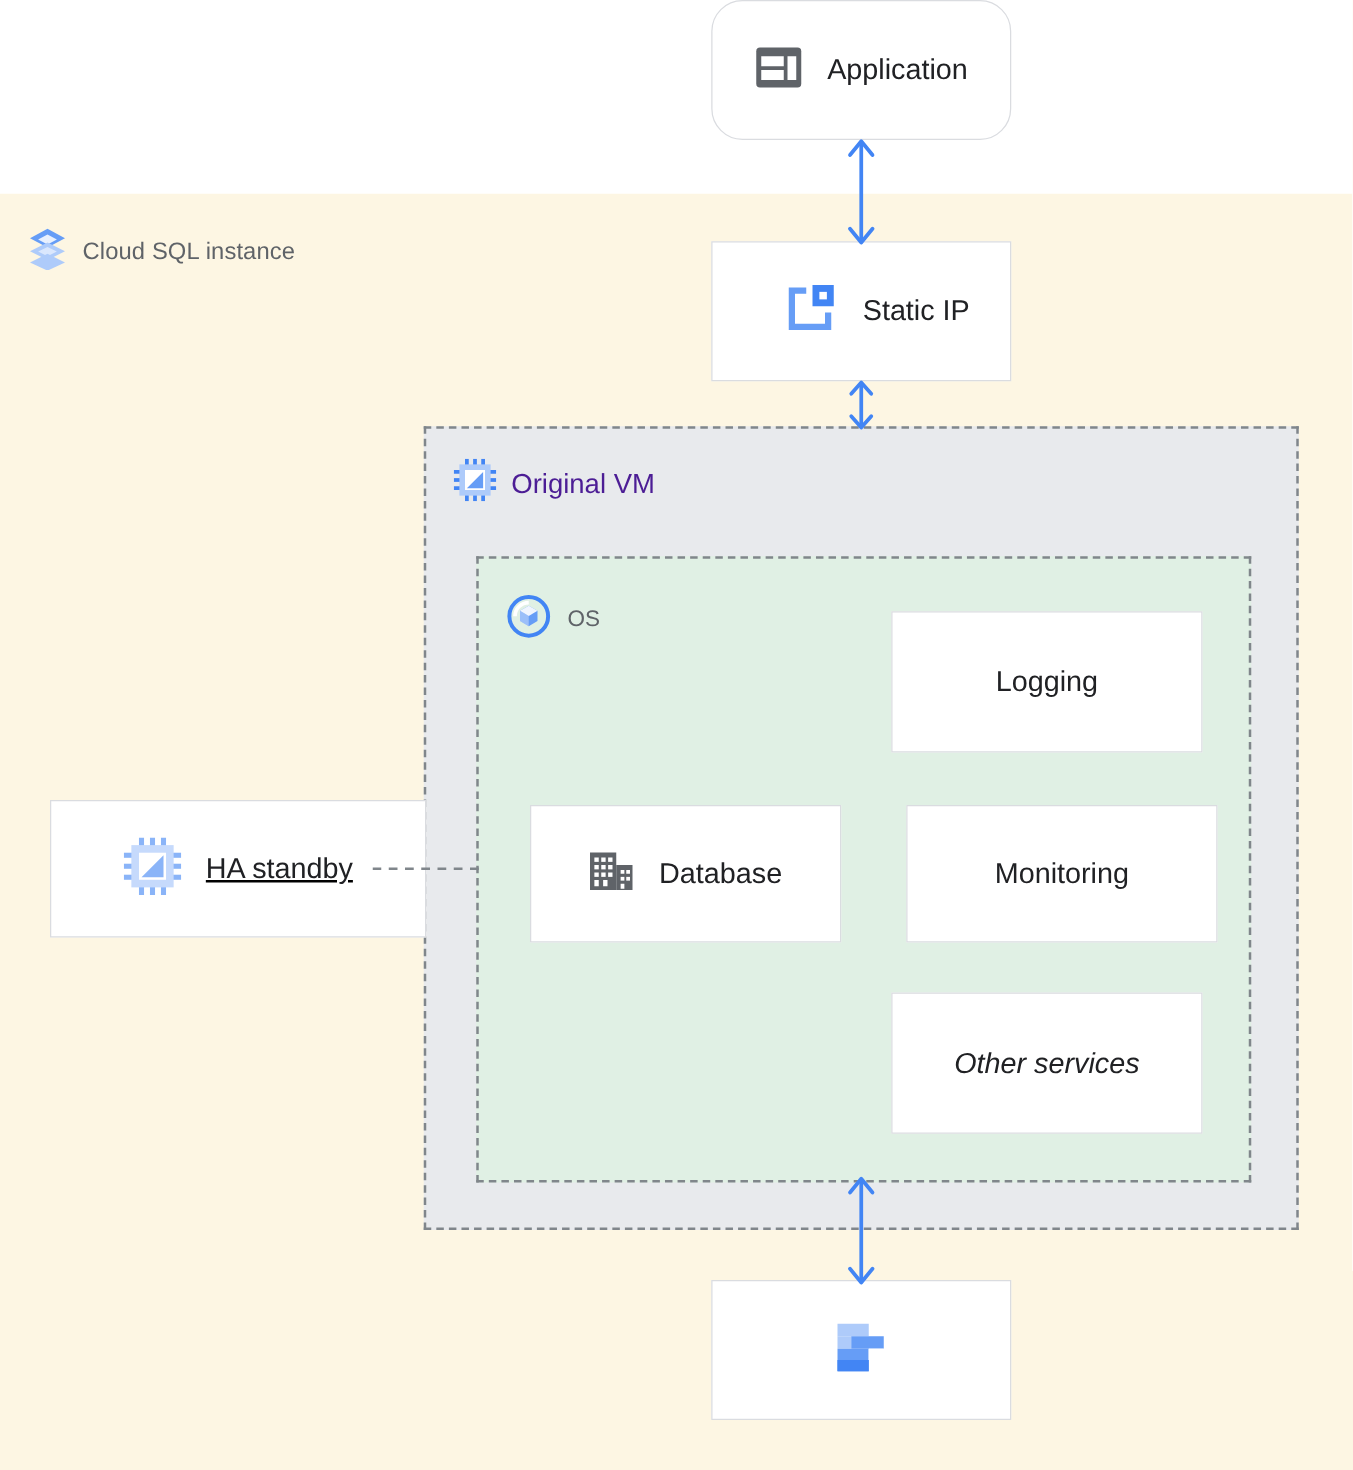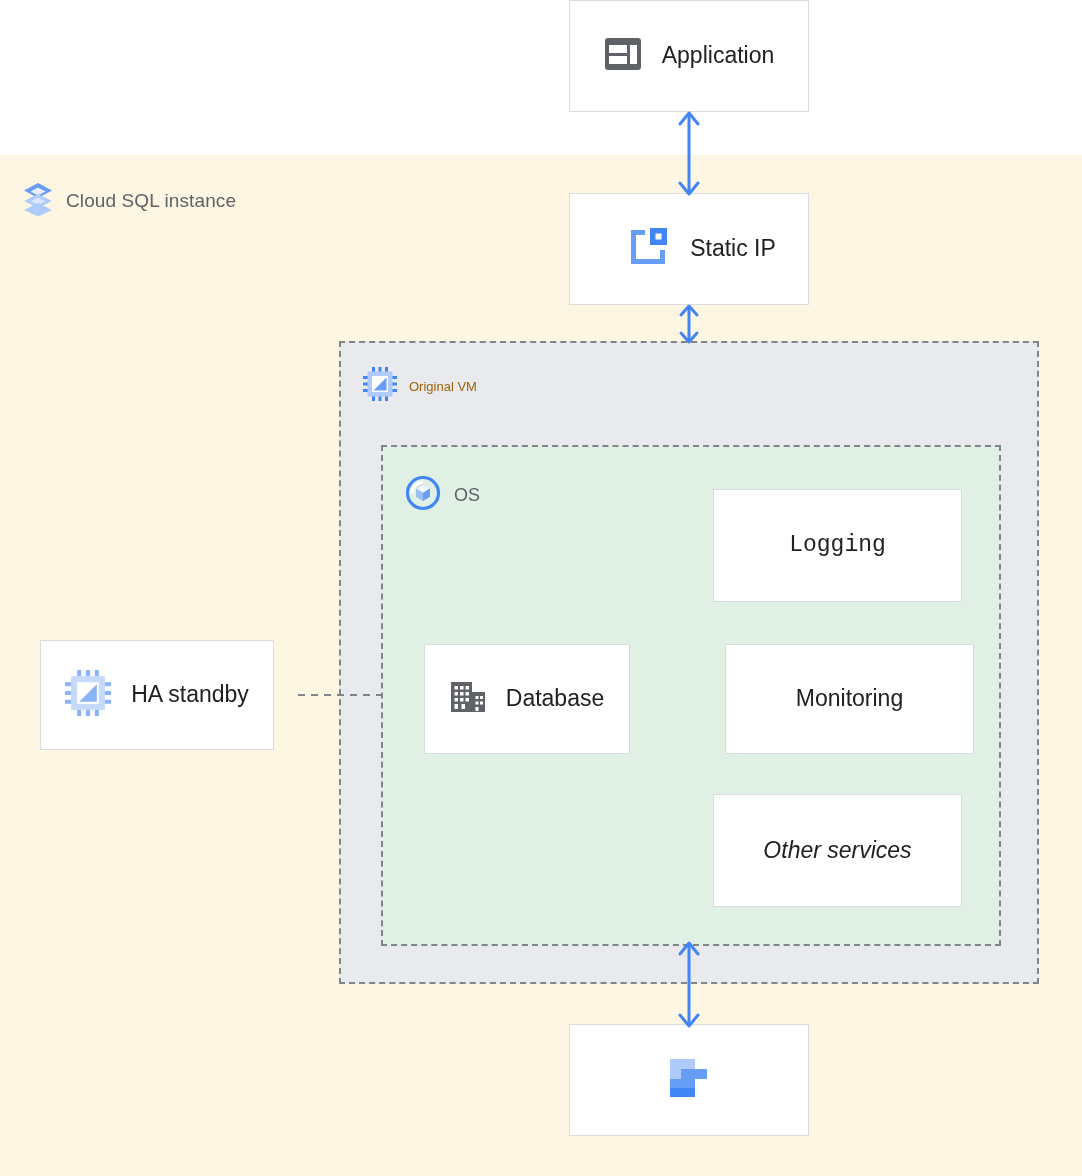--- a/index.html
+++ b/index.html
@@ -53,22 +53,22 @@
   }
   .vm-label {
     position: absolute;
     left: 22px;
     top: 24px;
     display: flex;
     align-items: center;
     gap: 12px;
   }
   .vm-label .label-text {
-    font-size: 13px;
-    color: #a16207;
+    font-size: 22px;
+    color: #4c1d95;
     white-space: nowrap;
   }
 
   
   .os-box {
     position: absolute;
     left: 379px;
     top: 443px;
     width: 620px;
     height: 501px;
@@ -109,21 +109,21 @@
   }
   .node.centered .node-label {
     text-align: center;
   }
   .node .icon {
     flex: 0 0 auto;
     display: block;
   }
 
   
-  .node-application   { left: 569px; top: 0px;    width: 240px; height: 112px; }
+  .node-application   { left: 569px; top: 0px;    width: 240px; height: 112px; border-radius: 25px; }
 
   
   .connector {
     position: absolute;
     pointer-events: none;
   }
   .conn-app-staticip { left: 659px; top: 110px;  width: 60px; height: 86px; }
 </style>
 </head>
 <body>
@@ -180,21 +180,21 @@
               <circle cx="18" cy="18" r="15.5" fill="none" stroke="#4285f4" stroke-width="3.2"></circle>
               <path d="M18 9.5 L25 13.6 L25 21.8 L18 25.9 L11 21.8 L11 13.6 Z" fill="#669df6"></path>
               <path d="M18 9.5 L25 13.6 L18 17.7 L11 13.6 Z" fill="#ffffff" opacity="0.9"></path>
               <path d="M11 13.6 L18 17.7 L18 25.9 L11 21.8 Z" fill="#ffffff" opacity="0.35"></path>
               <path d="M7 18 a11 11 0 0 1 11 -11" fill="none" stroke="#ffffff" stroke-width="3"></path>
             </svg>
           </span>
           <span class="label-text">OS</span>
         </div>
 
-        <div class="node" style="left:41px; top:197px; width:206px; height:110px;">
+        <div class="node" style="left:41px; top:197px; width:249px; height:110px;">
           <span class="icon">
             <svg width="36" height="34" viewBox="0 0 36 34">
               <rect x="1" y="2" width="21" height="30" fill="#5f6368"></rect>
               <rect x="22" y="12" width="13" height="20" fill="#5f6368"></rect>
               <g fill="#ffffff">
                 <rect x="4.5" y="6" width="3.5" height="3.5"></rect>
                 <rect x="10" y="6" width="3.5" height="3.5"></rect>
                 <rect x="15.5" y="6" width="3.5" height="3.5"></rect>
                 <rect x="4.5" y="12" width="3.5" height="3.5"></rect>
                 <rect x="10" y="12" width="3.5" height="3.5"></rect>
@@ -208,21 +208,21 @@
                 <rect x="30" y="16" width="3" height="3"></rect>
                 <rect x="25.5" y="21.5" width="3" height="3"></rect>
                 <rect x="30" y="21.5" width="3" height="3"></rect>
                 <rect x="25.5" y="27" width="3" height="4"></rect>
               </g>
             </svg>
           </span>
           <span class="node-label">Database</span>
         </div>
 
-        <div class="node centered" style="left:330px; top:42px; width:249px; height:113px;font-family:Liberation Mono, monospace;">
+        <div class="node centered" style="left:330px; top:42px; width:249px; height:113px;">
           <span class="node-label">Logging</span>
         </div>
 
         <div class="node centered" style="left:330px; top:197px; width:249px; height:110px;margin-left:12px;">
           <span class="node-label">Monitoring</span>
         </div>
 
         <div class="node centered" style="left:330px; top:347px; width:249px; height:113px;font-style:italic;">
           <span class="node-label">Other services</span>
         </div>
@@ -234,21 +234,21 @@
       <span class="icon">
         <svg width="44" height="44" viewBox="0 0 44 44">
           <path d="M5 5 h14 v5 h-9 v24 h24 v-9 h5 v14 h-34 z" fill="#669df6"></path>
           <rect x="24" y="3" width="17" height="17" fill="#4285f4"></rect>
           <rect x="29.5" y="8.5" width="6" height="6" fill="#ffffff"></rect>
         </svg>
       </span>
       <span class="node-label">Static IP</span>
     </div>
 
-    <div class="node" style="left:40px; top:485px; width:234px; height:110px;">
+    <div class="node" style="left:40px; top:485px; width:301px; height:110px;text-decoration:underline;">
       <span class="icon">
         <svg width="46" height="46" viewBox="0 0 34 34">
           <g fill="#8ab4f8">
             <rect x="9" y="0" width="3" height="5"></rect>
             <rect x="15.5" y="0" width="3" height="5"></rect>
             <rect x="22" y="0" width="3" height="5"></rect>
             <rect x="9" y="29" width="3" height="5"></rect>
             <rect x="15.5" y="29" width="3" height="5"></rect>
             <rect x="22" y="29" width="3" height="5"></rect>
             <rect x="0" y="9" width="5" height="3"></rect>

